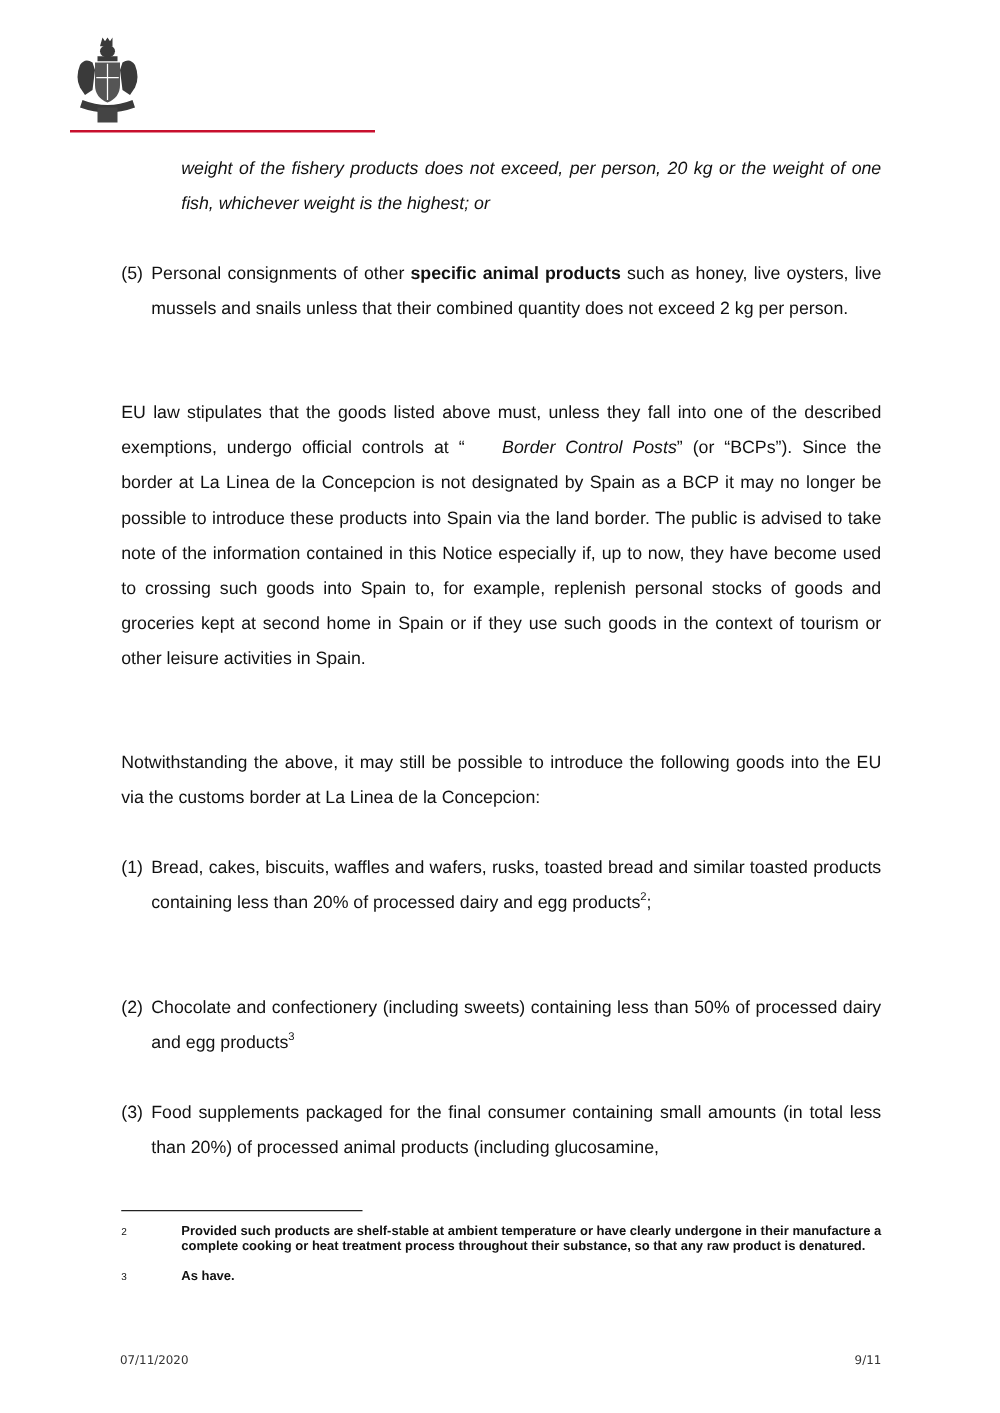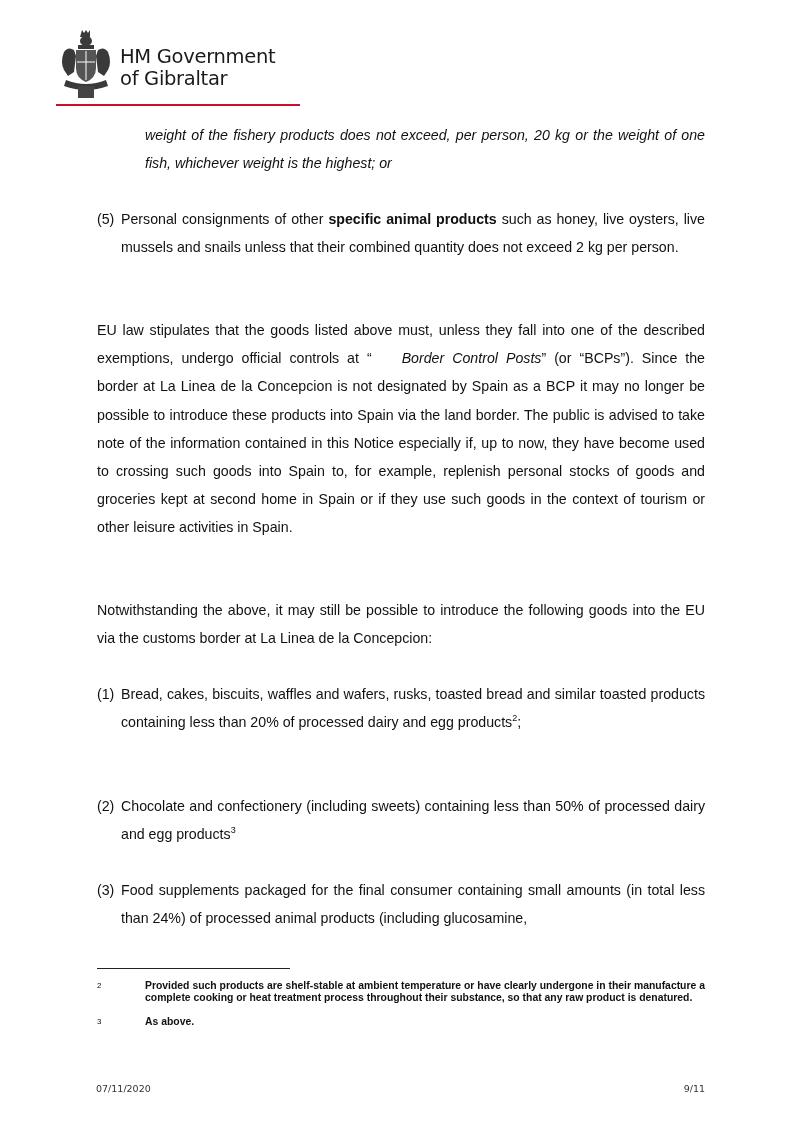--- a/index.html
+++ b/index.html
@@ -43,24 +43,20 @@
       <path d="M6 24 q4 -6 10 -2 l2 6 l-2 16 l-6 4 l-4 -6 q-4 -8 0 -18 z"></path>
       <path d="M50 24 q-4 -6 -10 -2 l-2 6 l2 16 l6 4 l4 -6 q4 -8 0 -18 z"></path>
       <path d="M8 52 q20 8 40 0 l2 6 q-22 8 -44 0 z"></path>
       <rect x="20" y="58" width="16" height="12" fill="#444"></rect>
     </g>
     <g stroke="#fff" stroke-width="1" fill="none">
       <line x1="28" y1="23" x2="28" y2="52"></line>
       <line x1="19" y1="34" x2="37" y2="34"></line>
     </g>
   </svg>
-  <div class="brand">
-    <div>HM Government</div>
-    <div>of Gibraltar</div>
-  </div>
   <div class="redline"></div>
 </div>
 
 <div class="cont" style="top:121px;">weight of the fishery products does not exceed, per person, 20 kg or the weight of one fish, whichever weight is the highest; or</div>
 
 <div class="item" style="top:205px;">
   <span class="num">(5)</span>
   <span class="txt"><span>Personal consignments of other </span><b>specific animal products</b><span> such as honey, live oysters, live mussels and snails unless that their combined quantity does not exceed 2 kg per person.</span></span>
 </div>
 
@@ -73,28 +69,28 @@
   <span class="txt"><span>Bread, cakes, biscuits, waffles and wafers, rusks, toasted bread and similar toasted products containing less than 20% of processed dairy and egg products</span><sup>2</sup><span>;</span></span>
 </div>
 
 <div class="item" style="top:792px;">
   <span class="num">(2)</span>
   <span class="txt"><span>Chocolate and confectionery (including sweets) containing less than 50% of processed dairy and egg products</span><sup>3</sup></span>
 </div>
 
 <div class="item" style="top:876px;">
   <span class="num">(3)</span>
-  <span class="txt">Food supplements packaged for the final consumer containing small amounts (in total less than 24%) of processed animal products (including glucosamine,</span>
+  <span class="txt">Food supplements packaged for the final consumer containing small amounts (in total less than 20%) of processed animal products (including glucosamine,</span>
 </div>
 
 <div class="fn-rule"></div>
 
 <div class="fn" style="top:980px;">
   <span class="fnum">2</span>
   <span class="ftxt">Provided such products are shelf-stable at ambient temperature or have clearly undergone in their manufacture a complete cooking or heat treatment process throughout their substance, so that any raw product is denatured.</span>
 </div>
 <div class="fn" style="top:1016px;">
   <span class="fnum">3</span>
-  <span class="ftxt">As above.</span>
+  <span class="ftxt">As have.</span>
 </div>
 
 <div class="footer left">07/11/2020</div>
 <div class="footer right">9/11</div>
 
 </body></html>

